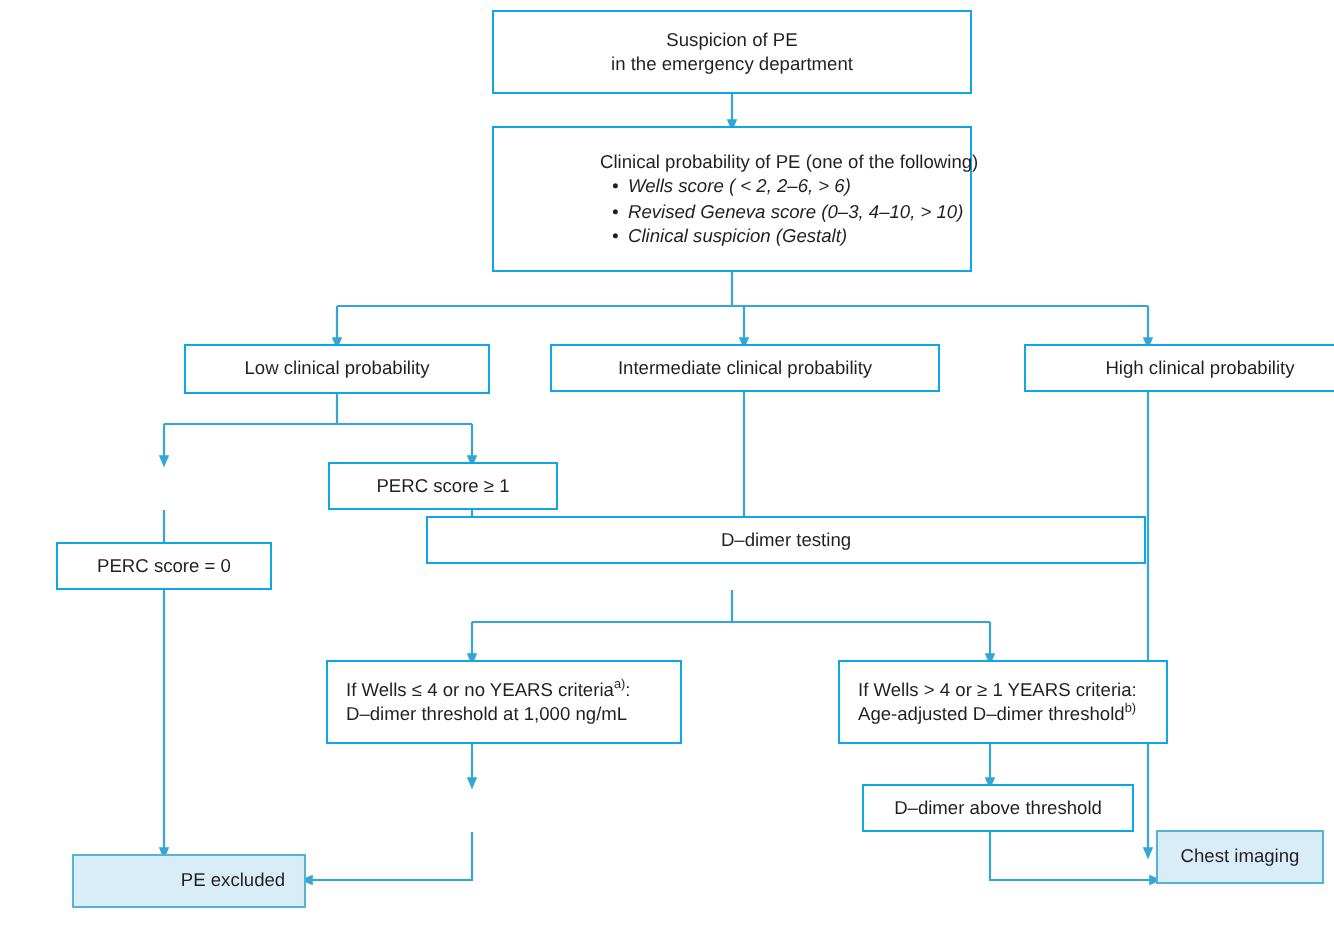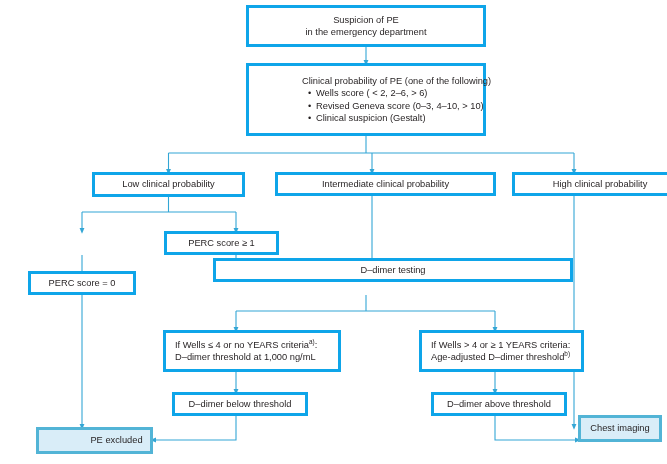--- a/index.html
+++ b/index.html
@@ -19,21 +19,21 @@
   #wires {
     position: absolute;
     left: 0; top: 0;
     width: 667px;
     height: 464px;
     pointer-events: none;
   }
   .node {
     position: absolute;
     box-sizing: border-box;
-    border: 3px solid #0ea5e9;
+    border: 1px solid #0ea5e9;
     background: #ffffff;
     color: #231f20;
     font-size: 9.3px;
     line-height: 12.4px;
     display: flex;
     flex-direction: column;
     align-items: center;
     justify-content: center;
     text-align: center;
     z-index: 2;
@@ -54,20 +54,21 @@
     padding: 0 0 0 9px;
   }
   .line {
     display: block;
     white-space: nowrap;
   }
   .bullets {
     margin: 0;
     padding: 0 0 0 14px;
     list-style: none;
+    font-style: italic;
   }
   .bullets li {
     position: relative;
     white-space: nowrap;
   }
   .bullets li::before {
     content: "\2022";
     position: absolute;
     left: -8px;
     top: 0;
@@ -144,21 +145,21 @@
       </ul>
     </div>
   </div>
 
   <div class="node" style="left:92px; top:172px; width:153px; height:25px;">
     <div class="pad">
         <span class="line">Low clinical probability</span>
       </div>
   </div>
 
-  <div class="node" style="left:275px; top:172px; width:221px; height:24px;">
+  <div class="node" style="left:275px; top:172px; width:195px; height:24px;">
     <div class="pad">
         <span class="line">Intermediate clinical probability</span>
       </div>
   </div>
 
   <div class="node" style="left:512px; top:172px; width:176px; height:24px;">
     <div class="pad">
         <span class="line">High clinical probability</span>
       </div>
   </div>
@@ -188,25 +189,20 @@
     </div>
   </div>
 
   <div class="node left-align" style="left:419px; top:330px; width:165px; height:42px;">
     <div class="pad">
       <span class="line">If Wells  &gt; 4 or  ≥ 1 YEARS criteria:</span>
       <span class="line"><span>Age-adjusted D–dimer threshold</span><sup>b)</sup></span>
     </div>
   </div>
 
-  <div class="node" style="left:172px; top:392px; width:136px; height:24px;">
-    <div class="pad">
-        <span class="line">D–dimer below threshold</span>
-      </div>
-  </div>
 
   <div class="node" style="left:431px; top:392px; width:136px; height:24px;">
     <div class="pad">
         <span class="line">D–dimer above threshold</span>
       </div>
   </div>
 
   <div class="node filled" style="left:36px; top:427px; width:117px; height:27px;padding-left:44px;">
     <div class="pad">
         <span class="line">PE excluded</span>

